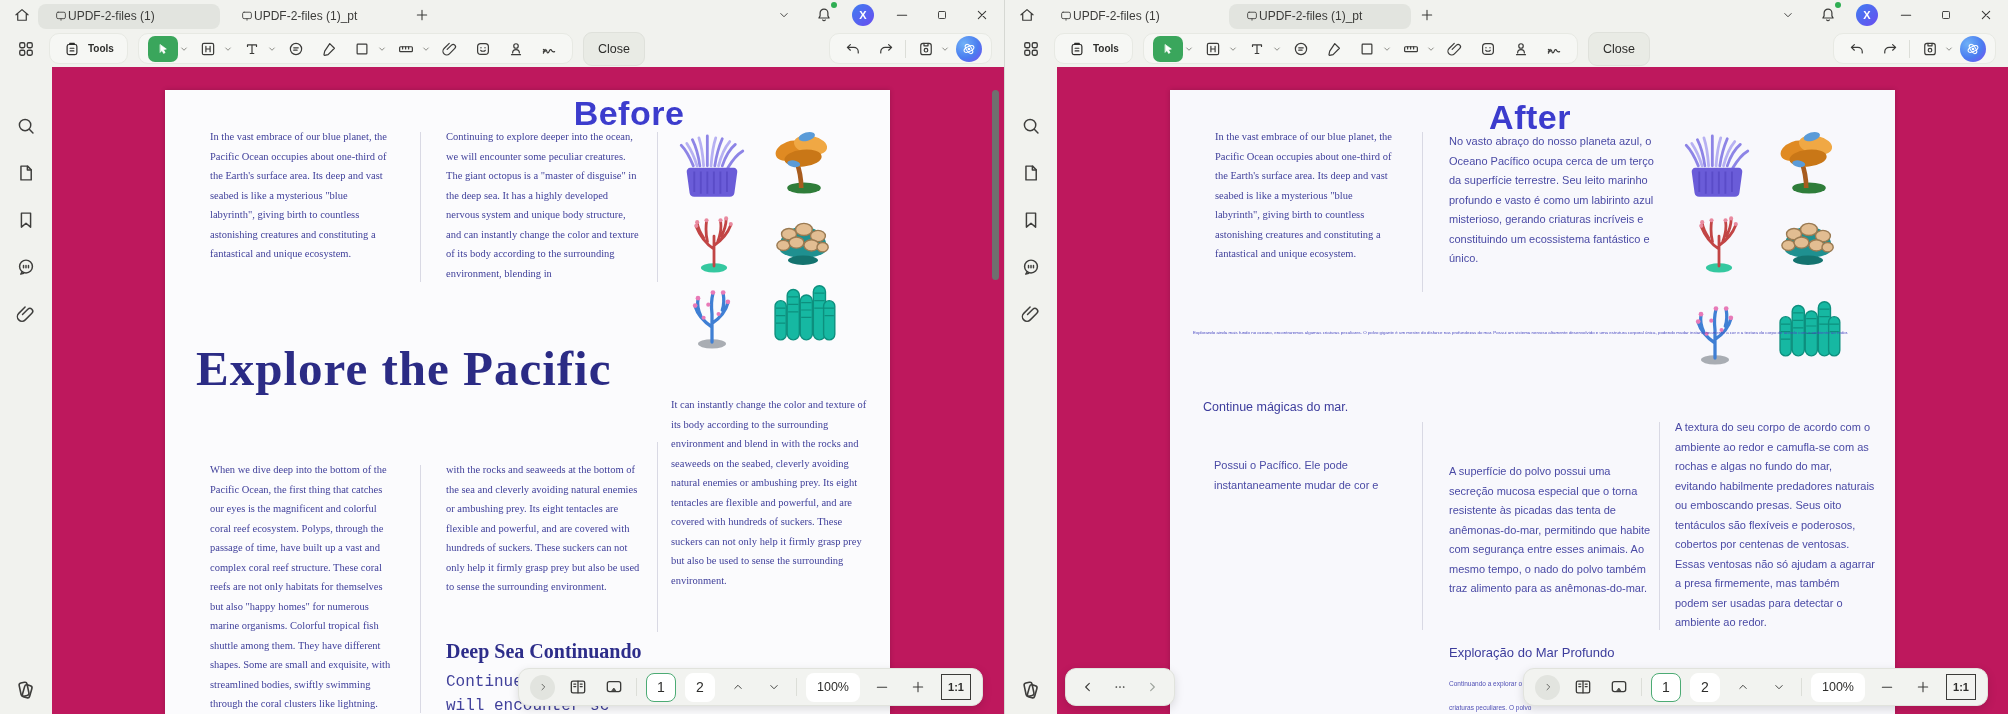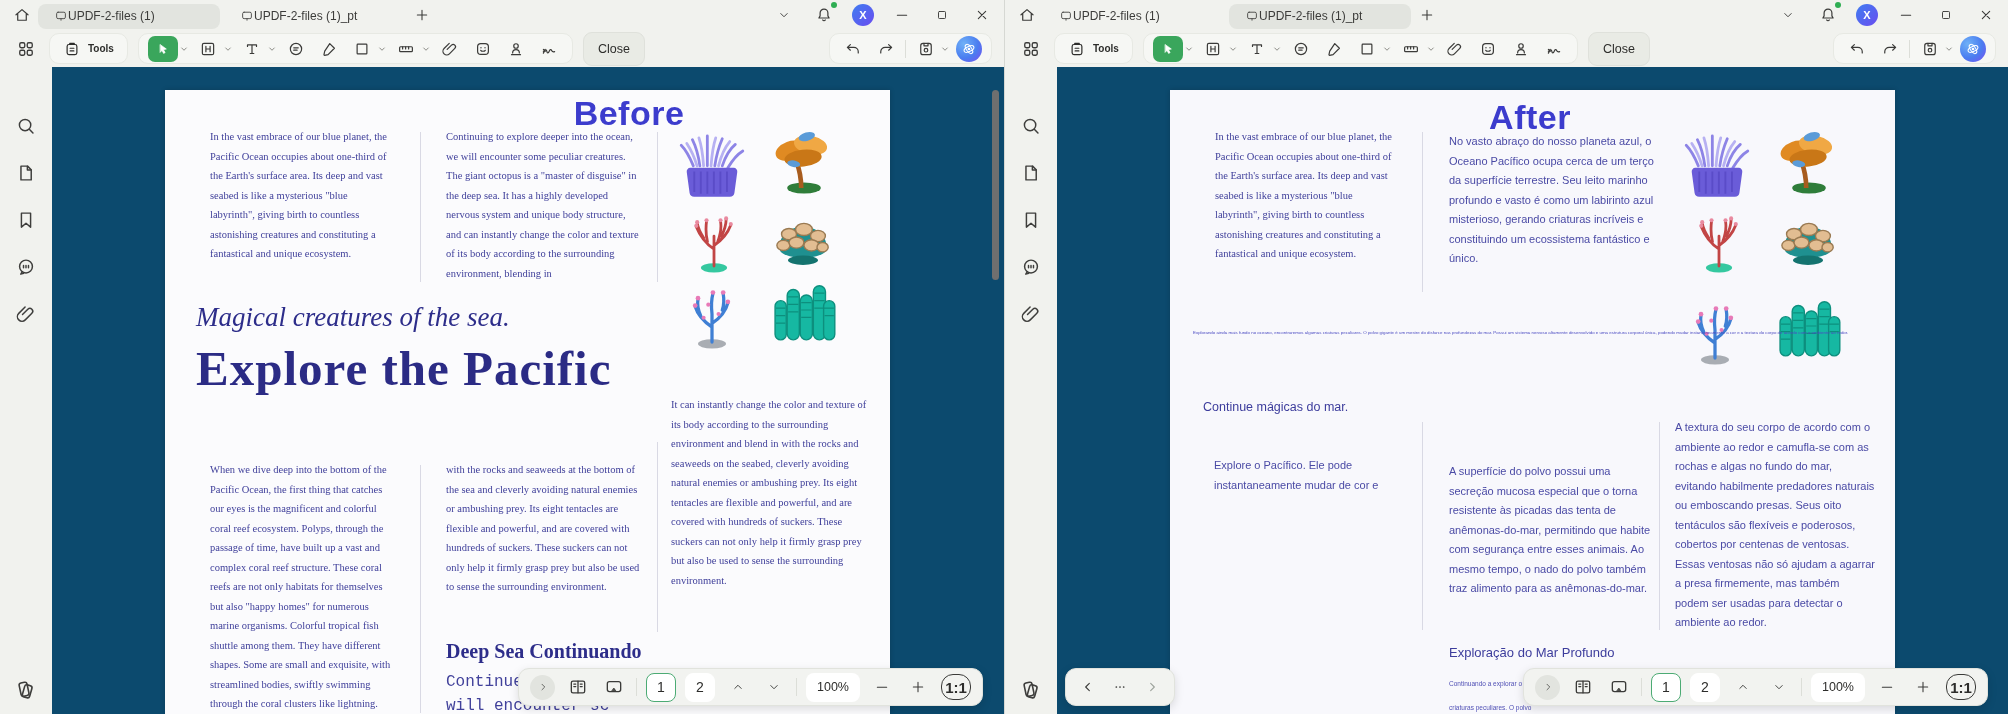--- a/index.html
+++ b/index.html
@@ -39,21 +39,21 @@
   .close-btn{background:#e9ebe5;border:1px solid #dfe1db;border-radius:9px;height:30px;padding:16px 14px;display:flex;align-items:center;font-size:12.5px;color:#2d2d2b}
   .right-panel{margin-left:auto;gap:6px;padding:0 9px}
   .ai-btn{width:26px;height:26px;border-radius:50%;background:radial-gradient(circle at 30% 30%,#6fb1f7,#4a7df0 55%,#7a4df0);display:flex;align-items:center;justify-content:center}
 
   
   .sidebar{position:absolute;left:0;top:67px;bottom:0;width:52px;display:flex;flex-direction:column;align-items:center;padding-top:46px;gap:21px}
   .side-icon{width:26px;height:26px;display:flex;align-items:center;justify-content:center;color:#3e3e3c}
   .palette{position:absolute;left:13px;bottom:12px;color:#3e3e3c}
 
   
-  .canvas{position:absolute;left:52px;top:67px;right:0;bottom:0;background:#0c4a6e;overflow:hidden}
+  .canvas{position:absolute;left:52px;top:67px;right:0;bottom:0;background:#be185d;overflow:hidden}
   .page{position:absolute;left:113px;top:23px;width:725px;bottom:0;background:#fbfbfd;box-shadow:0 0 5px rgba(0,0,0,.18);overflow:hidden}
   .window.right .page{background:#f8f8fc}
   .abs{position:absolute}
   .ser{font-family:"Liberation Serif",serif;color:#41419b;font-size:10.5px;line-height:19.5px}
   .san{font-family:"Liberation Sans",sans-serif;color:#4a4aa5;font-size:11px;line-height:19.5px}
   .doc-heading{font-size:34px;font-weight:bold;color:#3c3ccd;text-align:center;letter-spacing:.5px}
   .tagline{font-family:"Liberation Serif",serif;font-style:italic;color:#2d2d8a;font-size:27px}
   .doc-title{font-family:"Liberation Serif",serif;font-weight:bold;color:#2b2b85;font-size:49px;letter-spacing:1px}
   .sub-ser{font-family:"Liberation Serif",serif;font-weight:bold;color:#2d2d8a;font-size:20px}
   .sub-san{font-family:"Liberation Sans",sans-serif;color:#3c3c9c;font-size:13px}
@@ -64,21 +64,21 @@
   .coral{position:absolute;width:84px;height:76px}
   .scrollbar{position:absolute;left:940px;top:23px;width:7px;height:190px;border-radius:4px;background:#6f6f6f;z-index:4}
 
   
   .status{position:absolute;left:466px;top:601px;height:38px;z-index:6;background:#f2f3f0;border:1px solid #e1e3dd;border-radius:11px;box-shadow:0 3px 10px rgba(0,0,0,.13);display:flex;align-items:center;gap:9px;padding:0 11px}
   .circ-btn{width:25px;height:25px;border-radius:50%;background:#e2e4df;display:flex;align-items:center;justify-content:center;color:#4a4a48}
   .vr{width:1px;height:18px;background:#dcded8;flex:0 0 auto}
   .pagebtn{width:30px;height:29px;border-radius:8px;background:#fff;display:flex;align-items:center;justify-content:center;font-size:14px;color:#2d2d2b;border:1px solid #fff}
   .pagebtn.active{border:1.6px solid #4cab74}
   .zoombox{height:29px;border-radius:8px;background:#fff;display:flex;align-items:center;padding:0 11px;font-size:12.5px;color:#2d2d2b}
-  .fitbox{width:30px;height:26px;border-radius:12px;border:1.6px solid #3b3b39;display:flex;align-items:center;justify-content:center;font-size:15px;font-weight:bold;color:#2d2d2b}
+  .fitbox{width:30px;height:26px;border-radius:0;border:1.6px solid #3b3b39;display:flex;align-items:center;justify-content:center;font-size:11px;font-weight:bold;color:#2d2d2b}
   .navpill{position:absolute;left:8px;top:601px;height:38px;z-index:6;background:#f2f3f0;border:1px solid #e1e3dd;border-radius:11px;box-shadow:0 3px 10px rgba(0,0,0,.13);display:flex;align-items:center;gap:16px;padding:0 14px}
   .nav-dim{color:#9ba19a}
 </style>
 </head>
 <body>
 
 <svg width="0" height="0" style="position:absolute">
 <defs>
   <symbol id="i-home" viewBox="0 0 24 24">
         <path d="M4 11.7 12 4.8l8 6.9M6.3 10.2V19h11.4v-8.8"></path>
@@ -525,21 +525,20 @@
           </svg></div>
       <div class="coral" style="left:596px;top:108px"><svg width="84" height="76">
             <use href="#c-mushroom"></use>
           </svg></div>
       <div class="coral" style="left:505px;top:186px"><svg width="84" height="76">
             <use href="#c-bluecoral"></use>
           </svg></div>
       <div class="coral" style="left:597px;top:182px"><svg width="84" height="76">
             <use href="#c-sponge"></use>
           </svg></div>
-      <div class="abs tagline" style="left:31px;top:212px">Magical creatures of the sea.</div>
       <div class="abs doc-title" style="left:31px;top:250px">Explore the Pacific</div>
       <div class="abs ser" style="left:506px;top:305px;width:196px">It can instantly change the color and texture of its body according to the surrounding environment and blend in with the rocks and seaweeds on the seabed, cleverly avoiding natural enemies or ambushing prey. Its eight tentacles are flexible and powerful, and are covered with hundreds of suckers. These suckers can not only help it firmly grasp prey but also be used to sense the surrounding environment.</div>
       <div class="abs ser" style="left:45px;top:370px;width:186px">When we dive deep into the bottom of the Pacific Ocean, the first thing that catches our eyes is the magnificent and colorful coral reef ecosystem. Polyps, through the passage of time, have built up a vast and complex coral reef structure. These coral reefs are not only habitats for themselves but also "happy homes" for numerous marine organisms. Colorful tropical fish shuttle among them. They have different shapes. Some are small and exquisite, with streamlined bodies, swiftly swimming through the coral clusters like lightning. Some are slightly larger in size, covered</div>
       <div class="abs ser" style="left:281px;top:370px;width:194px">with the rocks and seaweeds at the bottom of the sea and cleverly avoiding natural enemies or ambushing prey. Its eight tentacles are flexible and powerful, and are covered with hundreds of suckers. These suckers can not only help it firmly grasp prey but also be used to sense the surrounding environment.</div>
       <div class="vdiv" style="left:255px;top:375px;height:248px"></div>
       <div class="vdiv" style="left:492px;top:352px;height:190px"></div>
       <div class="abs sub-ser" style="left:281px;top:550px">Deep Sea Continuando</div>
       <div class="abs subline-ser" style="left:281px;top:580px">Continue to expl</div>
       <div class="abs subline-ser" style="left:281px;top:604px">will encounter sc</div>
     </div>
@@ -824,21 +823,21 @@
             <use href="#c-mushroom"></use>
           </svg></div>
       <div class="coral" style="left:503px;top:202px"><svg width="84" height="76">
             <use href="#c-bluecoral"></use>
           </svg></div>
       <div class="coral" style="left:597px;top:198px"><svg width="84" height="76">
             <use href="#c-sponge"></use>
           </svg></div>
       <div class="abs tinyline" style="left:23px;top:238px">Explorando ainda mais fundo no oceano, encontraremos algumas criaturas peculiares. O polvo gigante é um mestre do disfarce nas profundezas do mar. Possui um sistema nervoso altamente desenvolvido e uma estrutura corporal única, podendo mudar instantaneamente a cor e a textura do corpo de acordo com o ambiente ao redor.</div>
       <div class="abs sub-san" style="left:33px;top:310px;font-size:12.5px">Continue mágicas do mar.</div>
-      <div class="abs san" style="left:44px;top:366px;width:200px">Explore o Pacífico. Ele pode instantaneamente mudar de cor e</div>
+      <div class="abs san" style="left:44px;top:366px;width:200px">Possui o Pacífico. Ele pode instantaneamente mudar de cor e</div>
       <div class="abs san" style="left:279px;top:372px;width:204px">A superfície do polvo possui uma secreção mucosa especial que o torna resistente às picadas das tenta de anêmonas-do-mar, permitindo que habite com segurança entre esses animais. Ao mesmo tempo, o nado do polvo também traz alimento para as anêmonas-do-mar.</div>
       <div class="abs san" style="left:505px;top:328px;width:200px">A textura do seu corpo de acordo com o ambiente ao redor e camufla-se com as rochas e algas no fundo do mar, evitando habilmente predadores naturais ou emboscando presas. Seus oito tentáculos são flexíveis e poderosos, cobertos por centenas de ventosas. Essas ventosas não só ajudam a agarrar a presa firmemente, mas também podem ser usadas para detectar o ambiente ao redor.</div>
       <div class="vdiv" style="left:252px;top:332px;height:208px"></div>
       <div class="vdiv" style="left:489px;top:332px;height:208px"></div>
       <div class="abs sub-san" style="left:279px;top:555px">Exploração do Mar Profundo</div>
       <div class="abs subline-san" style="left:279px;top:582px">Continuando a explorar o oc</div>
       <div class="abs subline-san" style="left:279px;top:606px">criaturas peculiares. O polvo</div>
     </div>
 
     <div class="navpill">

